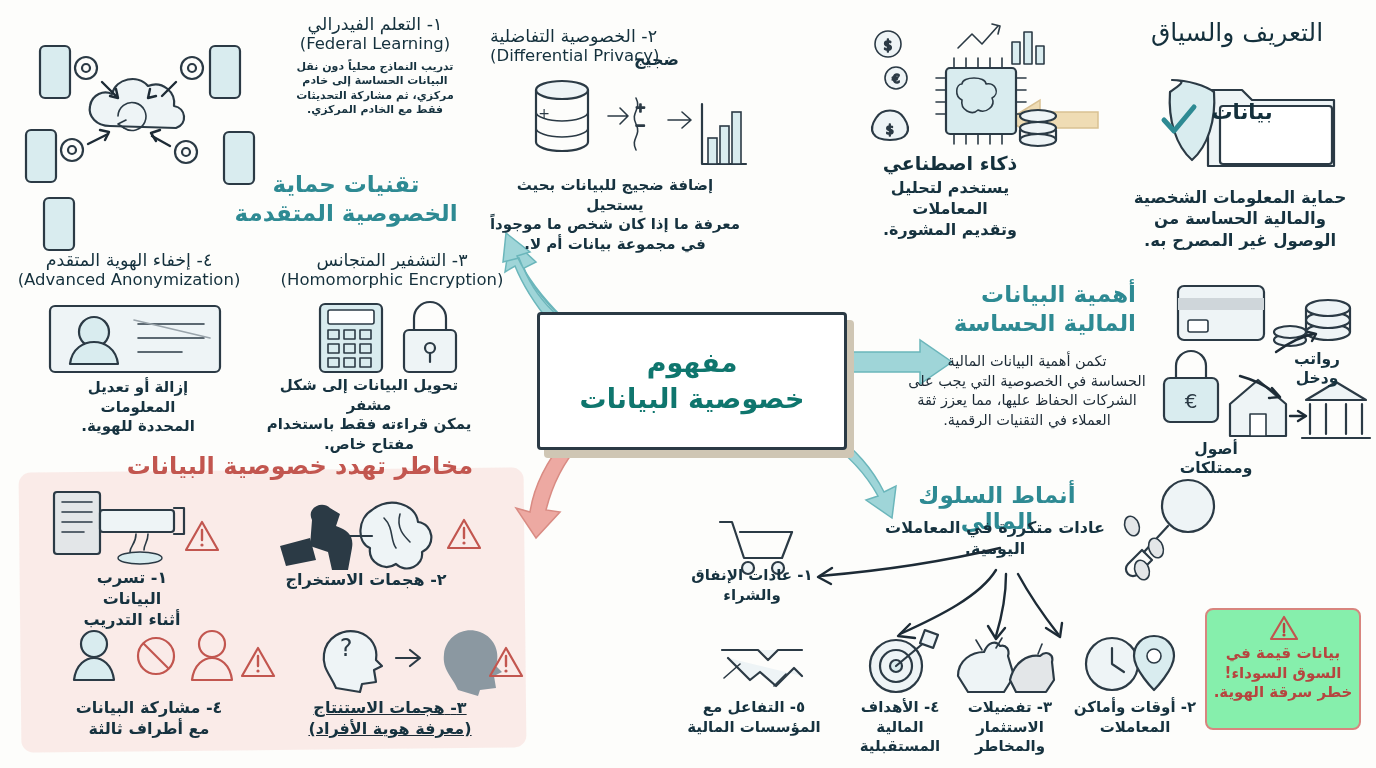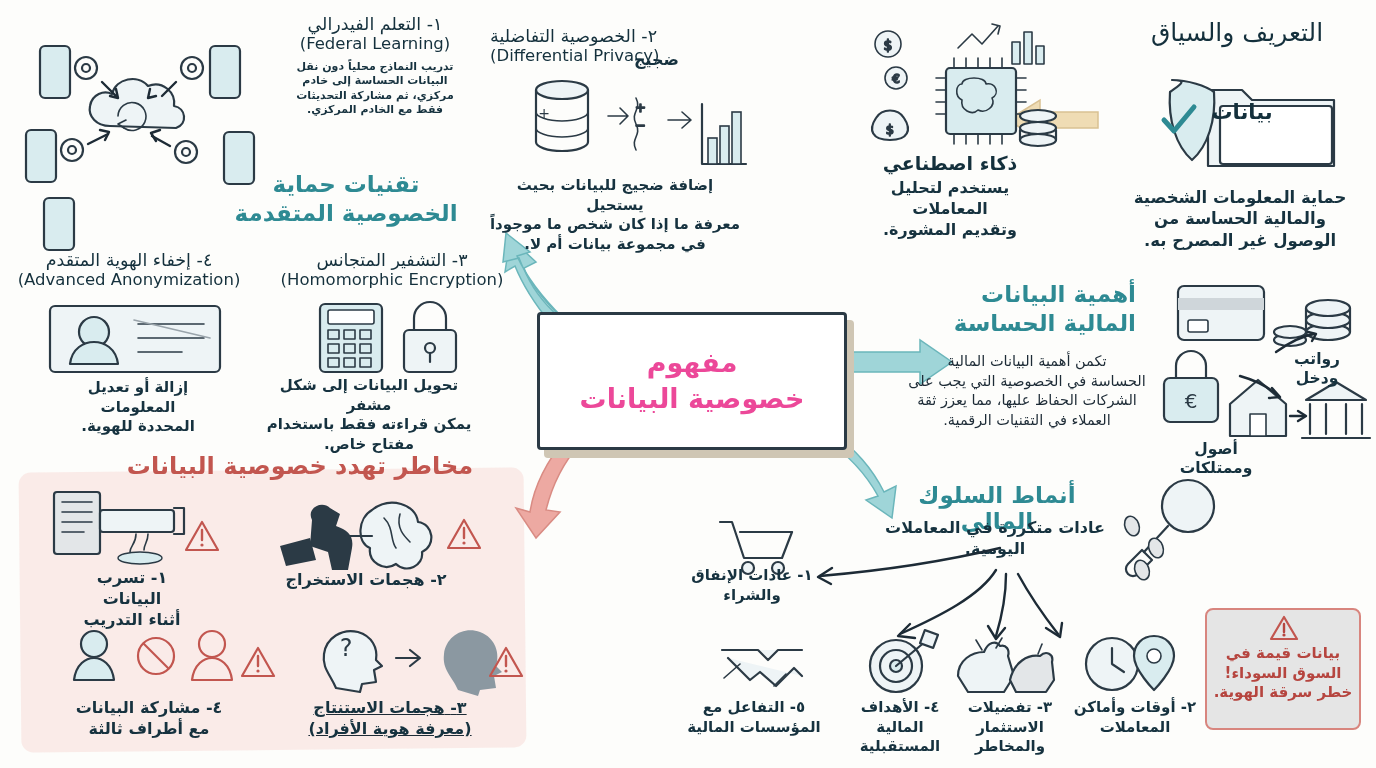--- a/index.html
+++ b/index.html
@@ -21,32 +21,32 @@
   .sub{color:#1d2b36;line-height:1.35;}
   
   .center-box{
     position:absolute;left:537px;top:312px;width:304px;height:132px;
     background:#ffffff;border:3px solid #2b3a45;border-radius:4px;
     box-shadow:7px 8px 0 #cfc6b4;
     display:flex;align-items:center;justify-content:center;
     flex-direction:column;
   }
   .center-box span{
-    font-size:27px;font-weight:bold;color:#ec4899;line-height:1.35;text-align:center;
+    font-size:27px;font-weight:bold;color:#0f766e;line-height:1.35;text-align:center;
   }
   
   .pink-panel{
     position:absolute;left:20px;top:470px;width:505px;height:280px;
     background:#f7dcd8;opacity:.55;border-radius:12px;
     transform:rotate(-.6deg);
   }
   
   .warn-box{
     position:absolute;left:1205px;top:608px;width:152px;height:118px;
-    background:#e5e5e5;border:2px solid #d8857e;border-radius:8px;
+    background:#86efac;border:2px solid #d8857e;border-radius:8px;
   }
   .warn-box .wtxt{
     position:absolute;left:6px;top:34px;width:140px;text-align:center;
     font-size:15px;font-weight:bold;color:#b6453f;line-height:1.3;
   }
   
   svg{display:block;overflow:visible;}
   .sk{fill:none;stroke:#2b3a45;stroke-width:2.2;stroke-linecap:round;stroke-linejoin:round;}
   .sk-thin{fill:none;stroke:#2b3a45;stroke-width:1.6;stroke-linecap:round;stroke-linejoin:round;}
   .fill-tealish{fill:#d9ecef;}

